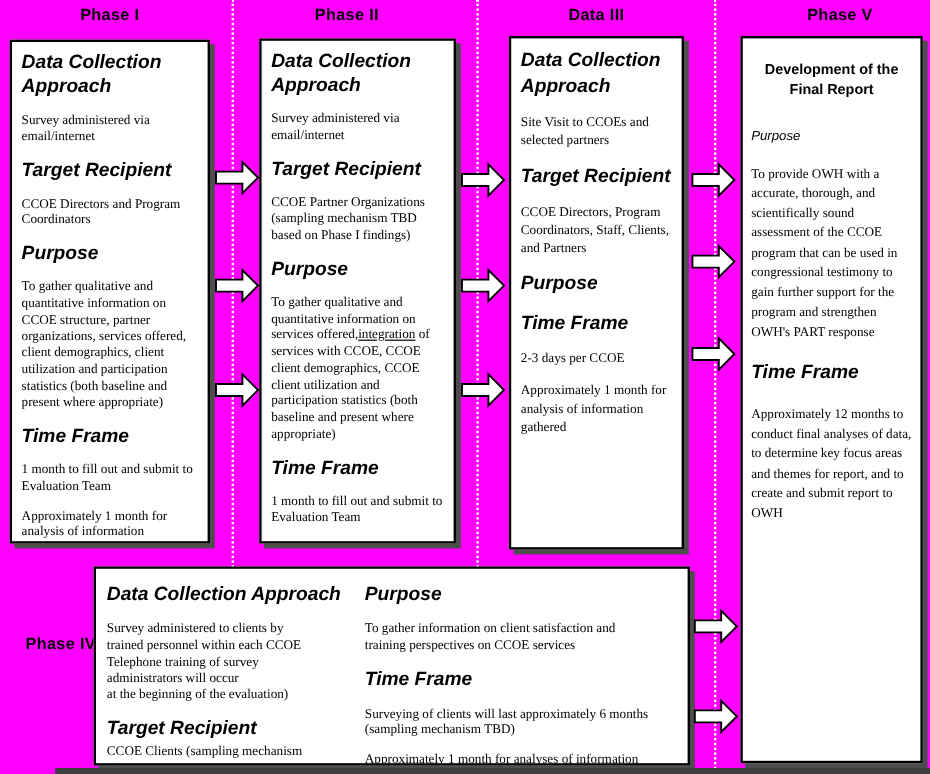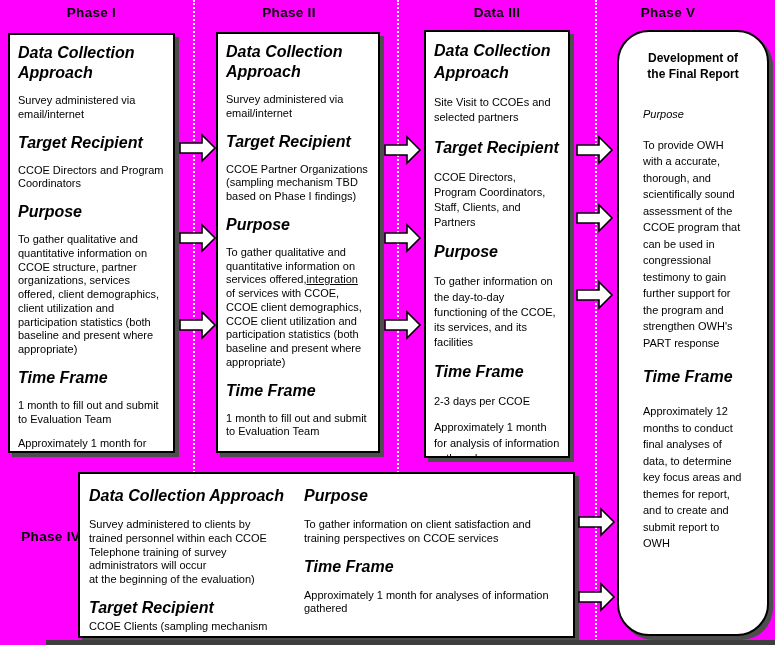--- a/index.html
+++ b/index.html
@@ -9,25 +9,25 @@
     font-family:"Liberation Sans", sans-serif; color:#000;
   }
   .divider { position:absolute; top:0; height:645px; width:0; border-left:2px dotted #ffffff; }
   .ptitle { position:absolute; top:5px; font-weight:bold; font-size:13.5px; text-align:center; letter-spacing:.3px; }
   .pbox {
     position:absolute; background:#ffffff; border:2px solid #000;
     box-shadow:4px 4px 0 0 #4d4d4d; padding:6px 8px; box-sizing:border-box;
     font-size:11px; line-height:1.25; overflow:hidden;
   }
   .pbox .h { font-weight:bold; font-style:italic; margin:2px 0 11px; font-size:16px; }
-  .pbox p { margin:0 0 11px; }
+  .pbox p { margin:0 0 11px;font-family:Liberation Serif, serif; }
   .pre { white-space:pre-line; }
   .u { text-decoration:underline; }
   #box3 { line-height:1.38; }
-  #box5 { line-height:1.5; padding:8px 24px;border-radius:32px; }
+  #box5 { line-height:1.5; padding:8px 7px; }
   #box5 .box-title { font-weight:bold; font-style:normal; font-size:12px; text-align:center; margin:10px 0 24px; line-height:1.35; }
   #box5 .h-it { font-style:italic; font-weight:normal; margin:0 0 14px; }
   #box5 .h { margin:14px 0 14px; }
   .col { position:absolute; top:8px; }
   #box4 .h { margin:4px 0 12px; }
   #box4 .h.tight { margin-bottom:2px; }
   .arrow { position:absolute; width:38px; height:30px; }
   .arrow svg { display:block; width:100%; height:100%; }
   .bottom-strip { position:absolute; left:46px; top:640px; width:729px; height:5px; background:#3f3f3f; }
 </style>
@@ -36,21 +36,21 @@
 
 <div class="canvas">
 
   <div class="divider" style="left:193px"></div>
   <div class="divider" style="left:397px"></div>
   <div class="divider" style="left:595px"></div>
 
   <div class="ptitle" style="left:206px;width:166px">Phase II</div>
   <div class="ptitle" style="left:8px;width:167px">Phase I</div>
   <div class="ptitle" style="left:424px;width:146px">Data III</div>
-  <div class="ptitle" style="left:592px;width:152px">Phase V</div>
+  <div class="ptitle" style="left:624px;width:152px">Phase V</div>
   <div class="ptitle" style="left:10px;top:529px;width:70px;text-align:right">Phase IV</div>
 
   <div class="pbox" id="box1" style="left:8px;top:33px;width:167px;height:420px">
     <div class="h">Data Collection Approach</div>
     <p>Survey administered via email/internet</p>
     <div class="h">Target Recipient</div>
     <p>CCOE Directors and Program Coordinators</p>
     <div class="h">Purpose</div>
     <p>To gather qualitative and quantitative information on CCOE structure, partner organizations, services offered, client demographics, client utilization and participation statistics  (both baseline and present where appropriate)</p>
     <div class="h">Time Frame</div>
@@ -69,21 +69,20 @@
     <p>1 month to fill out and submit to Evaluation Team</p>
     <p>Approximately 1 month for analysis of information submitted</p>
   </div>
 
   <div class="pbox" id="box3" style="left:424px;top:30px;width:146px;height:428px">
     <div class="h">Data Collection Approach</div>
     <p>Site Visit to CCOEs and selected partners</p>
     <div class="h">Target Recipient</div>
     <p>CCOE Directors, Program Coordinators, Staff, Clients, and Partners</p>
     <div class="h">Purpose</div>
-    <p>To gather information on the day-to-day functioning of the CCOE, its services, and its facilities</p>
     <div class="h">Time Frame</div>
     <p>2-3 days per CCOE</p>
     <p>Approximately 1 month for analysis of information gathered</p>
   </div>
 
   <div class="pbox" id="box5" style="left:617px;top:30px;width:152px;height:606px">
     <div class="box-title">Development of the Final Report</div>
     <div class="h-it">Purpose</div>
     <p>To provide OWH with a accurate, thorough, and scientifically sound assessment of the CCOE program that can be used in congressional testimony to gain further support for the program and strengthen OWH's PART response</p>
     <div class="h">Time Frame</div>
@@ -100,20 +99,22 @@
  at the beginning of the evaluation)</p>
       <div class="h tight">Target Recipient</div>
       <p class="pre">CCOE Clients  (sampling mechanism
 TBD)</p>
     </div>
     <div class="col" style="left:224px;width:266px">
       <div class="h">Purpose</div>
       <p class="pre">To gather information on client satisfaction and
 training perspectives on CCOE services</p>
       <div class="h">Time Frame</div>
+      <p class="pre">Surveying of clients will last approximately 6 months
+(sampling mechanism TBD)</p>
       <p class="pre">Approximately 1 month for analyses of information
 gathered</p>
     </div>
   </div>
 
   <div class="arrow" style="left:179px;top:133px">
       <svg viewBox="0 0 38 30">
         <polygon points="1,10 23,10 23,2 36,15 23,28 23,20 1,20" fill="#ffffff" stroke="#000000" stroke-width="1.6"></polygon>
       </svg>
     </div>

